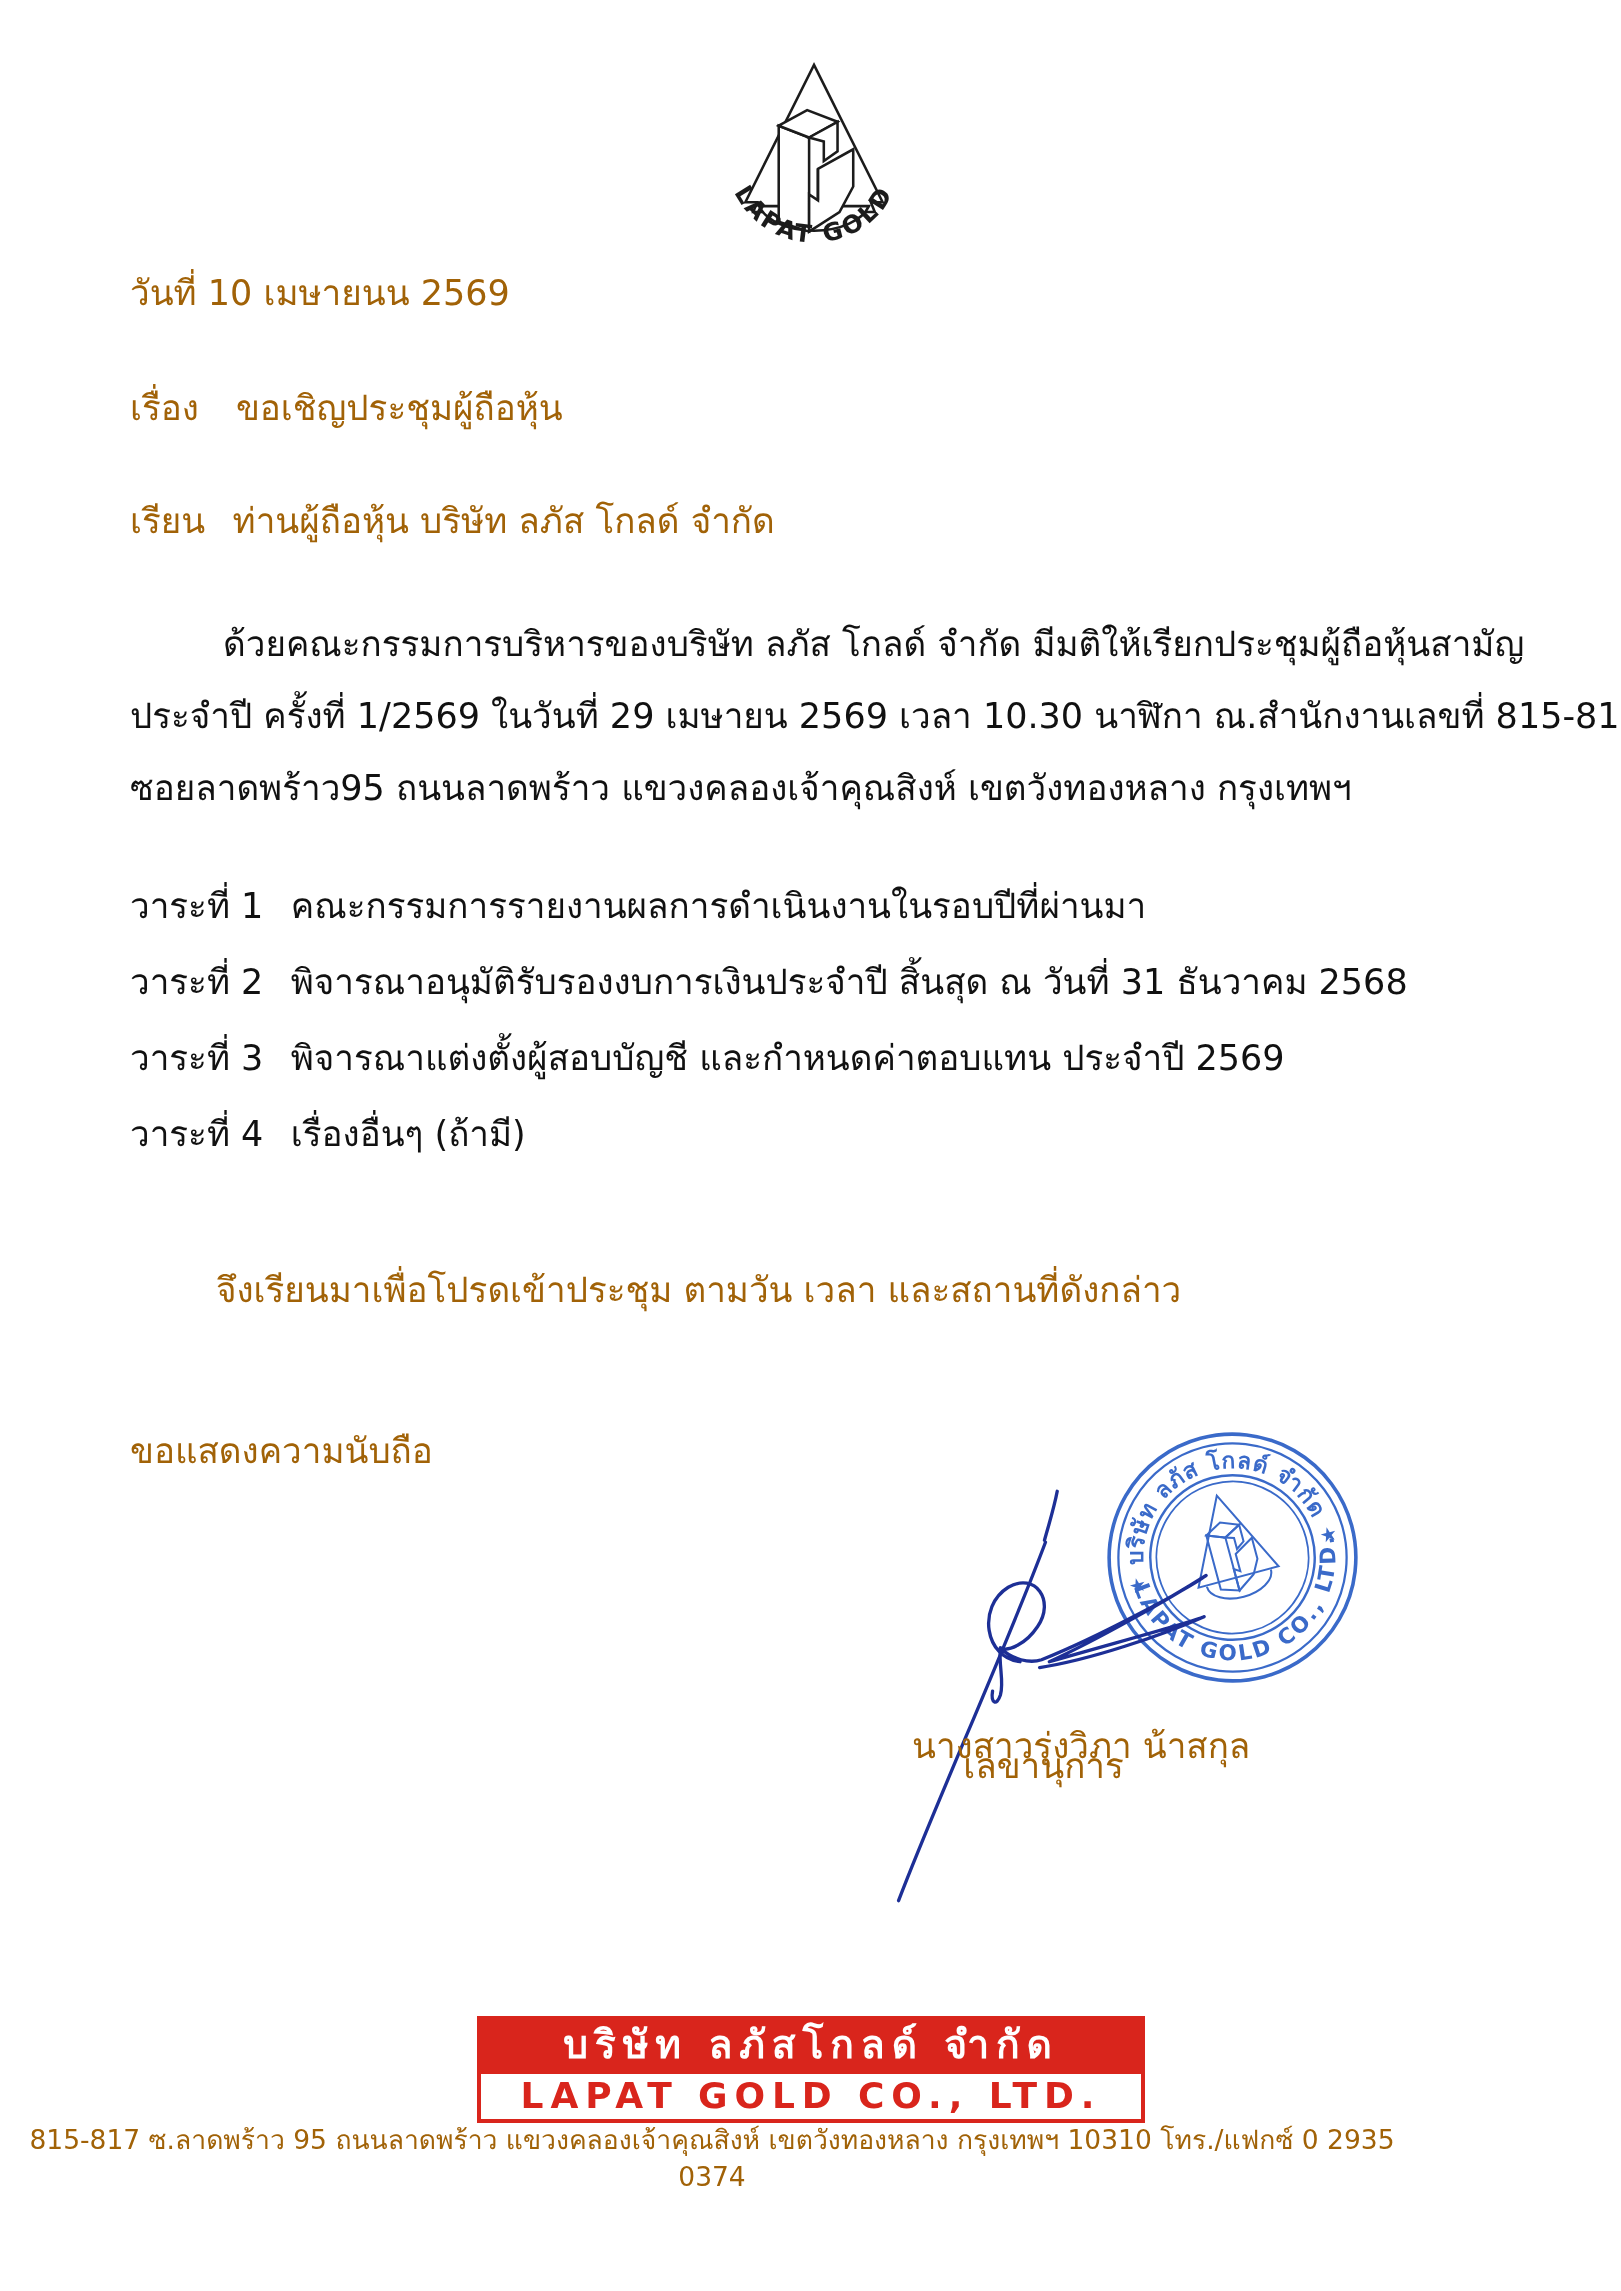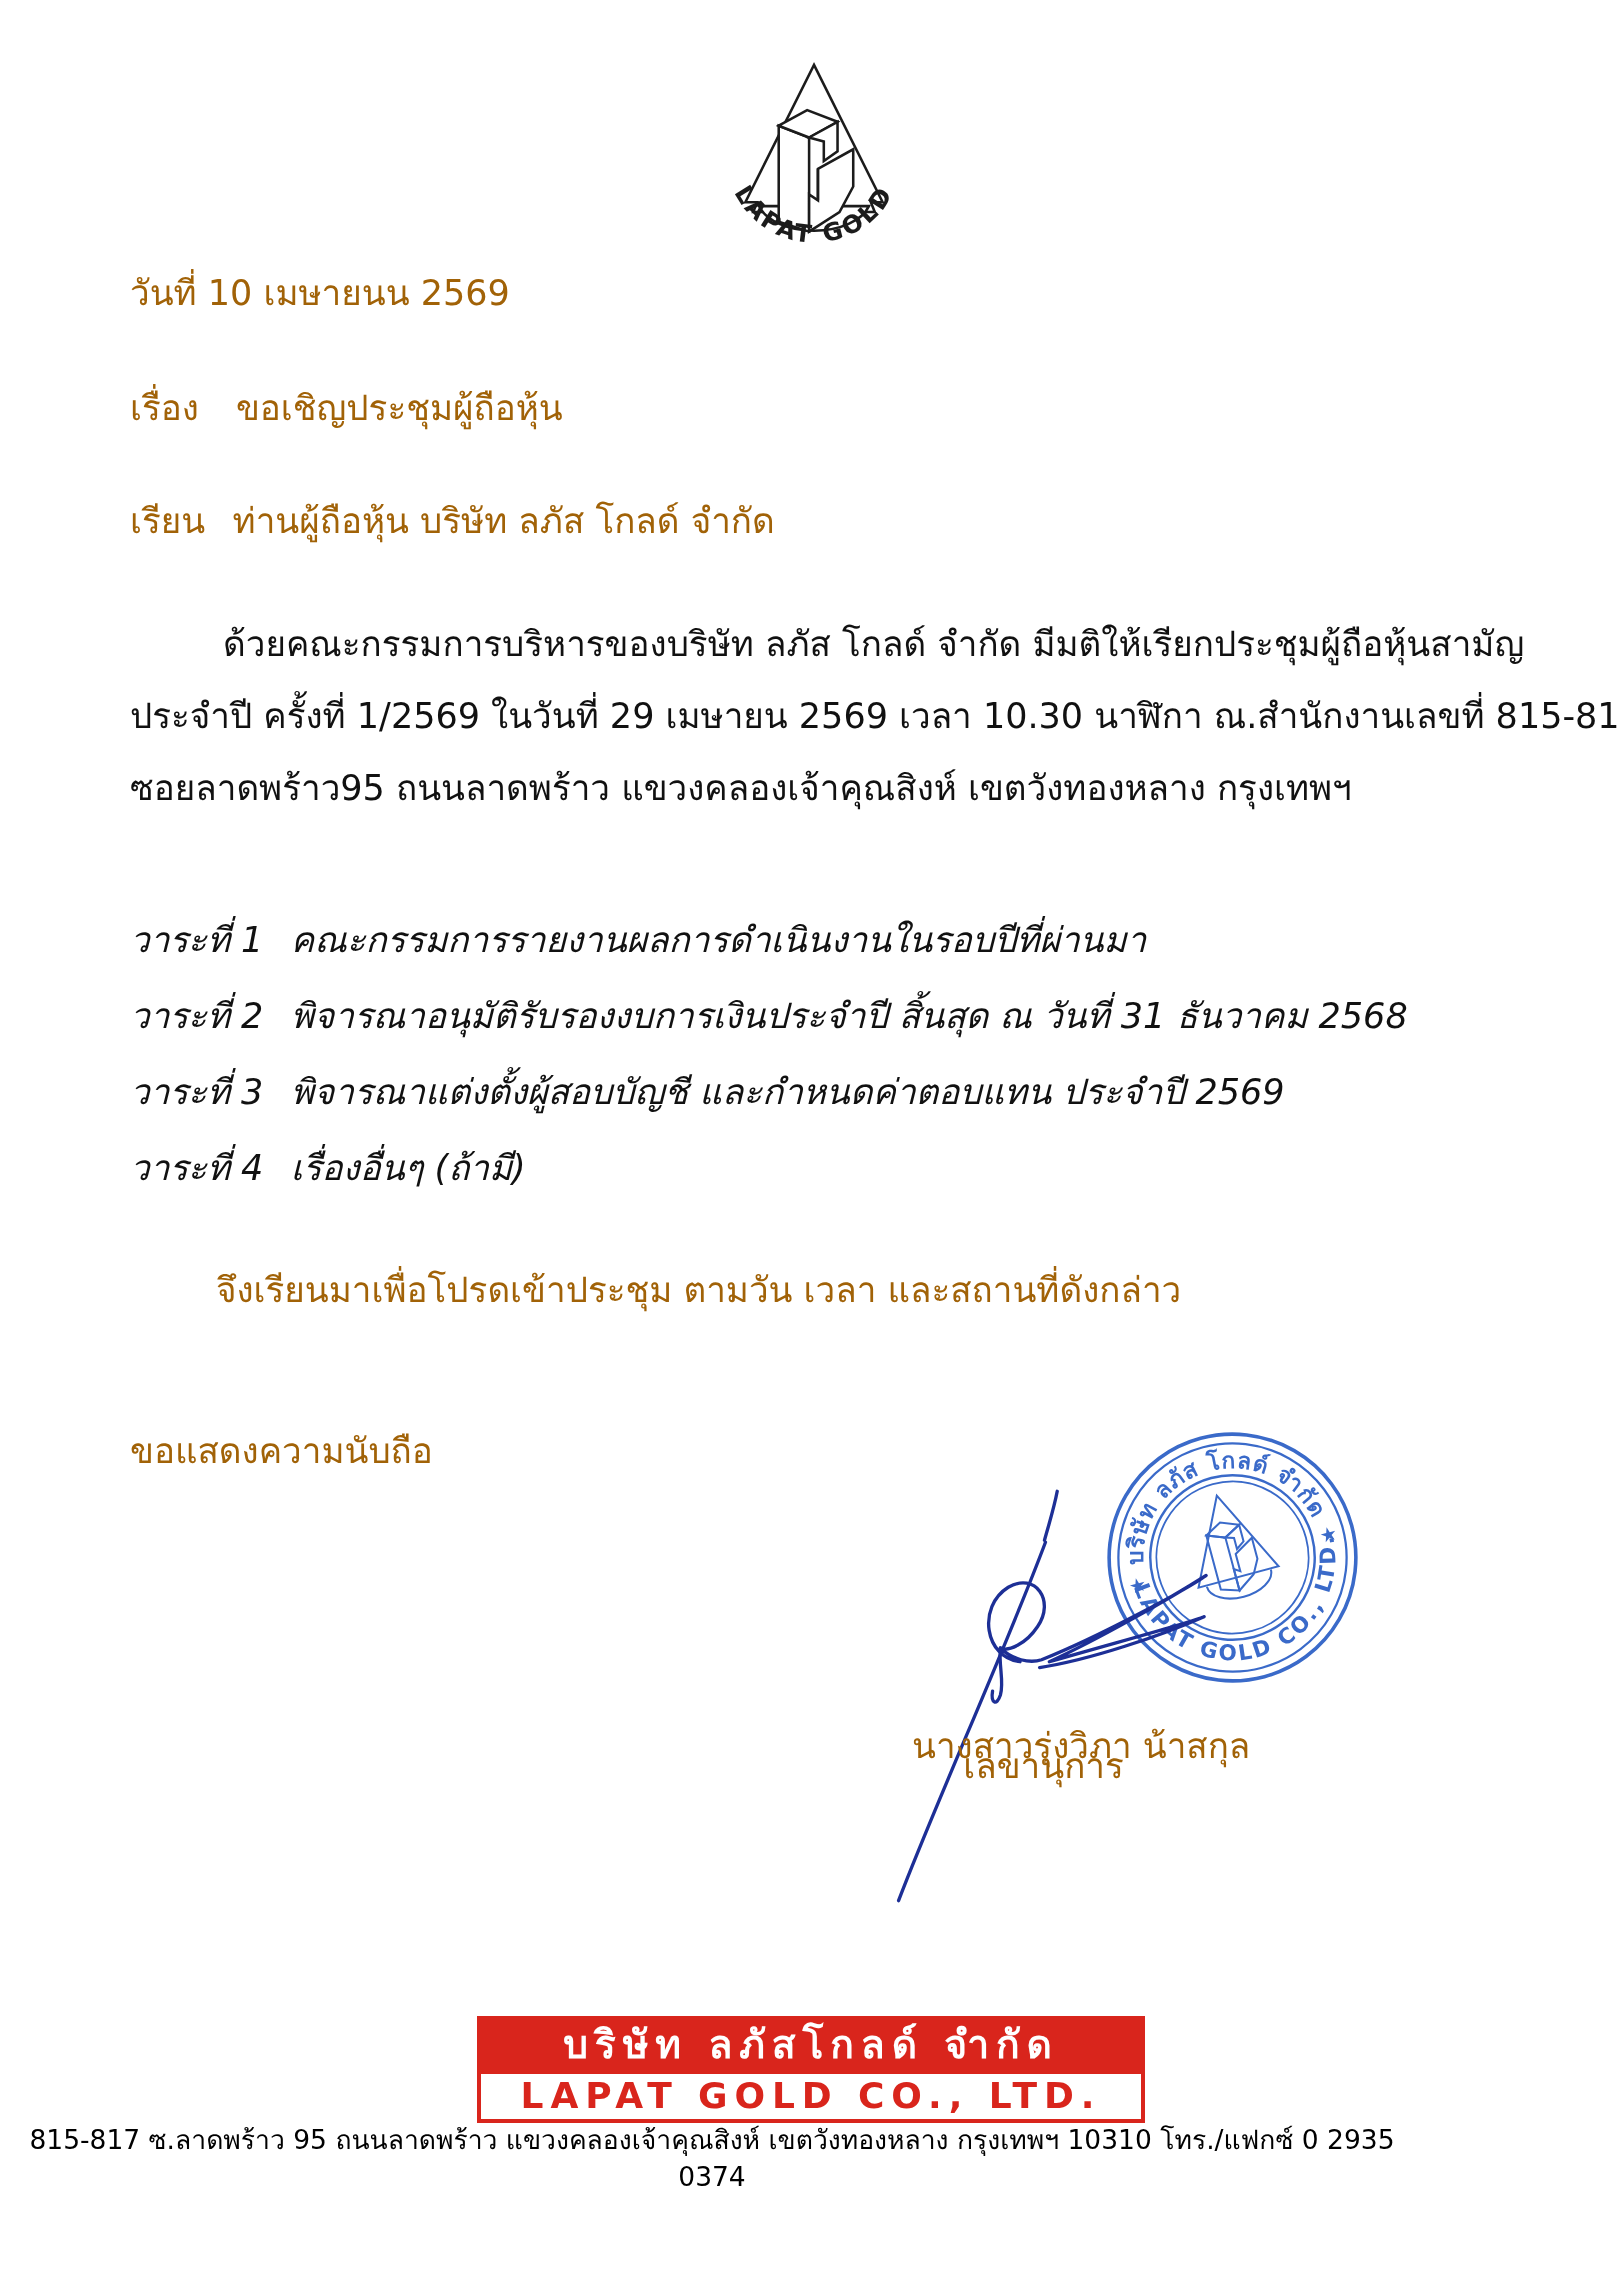--- a/index.html
+++ b/index.html
@@ -25,21 +25,21 @@
   .subject-line{ left: 130px; top: 380px; }
   .to-line     { left: 130px; top: 493px; }
   .lbl { display: inline-block; }
   .subject-line .lbl { margin-right: 37px; }
   .to-line .lbl { margin-right: 27.4px; }
 
   .body-block { left: 130px; top: 616px; width: 1372px; }
   .body-block .line { font-size: 35px; height: 72px; white-space: nowrap; }
   .body-block .indent { padding-left: 93px; }
 
-  .agenda-block { left: 130px; top: 912px; width: 1372px; font-style: italic; }
+  .agenda-block { left: 130px; top: 878px; width: 1372px; }
   .agenda-row { height: 76px; font-size: 35px; white-space: nowrap; }
   .agenda-row .ag-label { display: inline-block; min-width: 110px; margin-right: 27.4px; }
 
   .closing  { left: 216px; top: 1262px; }
   .signoff  { left: 130px; top: 1423px; }
 
   .signer-name  { left: 912px; top: 1718px; width: 323px; text-align: center; }
   .signer-title { left: 921px; top: 1738px; width: 245px; text-align: center; }
 
   
@@ -51,21 +51,21 @@
   .banner-thai {
     background: #d9251c; color: #ffffff; text-align: center;
     font-size: 39px; font-weight: bold; letter-spacing: 6.9px;
     padding: 3.9px 0 6.9px 0; line-height: 1.1;
   }
   .banner-en {
     color: #d9251c; background: #ffffff; text-align: center;
     font-size: 36px; font-weight: bold; letter-spacing: 6.9px;
     padding: 2px 0 3.9px 0; line-height: 1.1;
   }
-  .addr { left: 0; width: 1424px; text-align: center; color: #000000; }
+  .addr { left: 0; width: 1424px; text-align: center; color: #a16207; }
   .addr-thai { top: 2119px; font-size: 26.5px; }
   .addr-en   { top: 2163px; font-size: 23.5px; }
 </style>
 </head>
 <body>
 
 <div class="page">
 
   <div class="abs logo-wrap">
     <svg width="201" height="211" viewBox="0 0 205 215">

